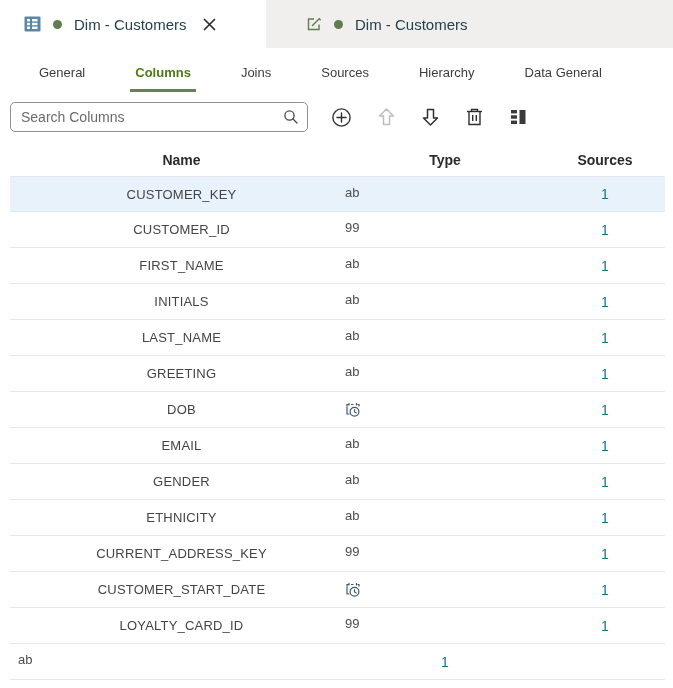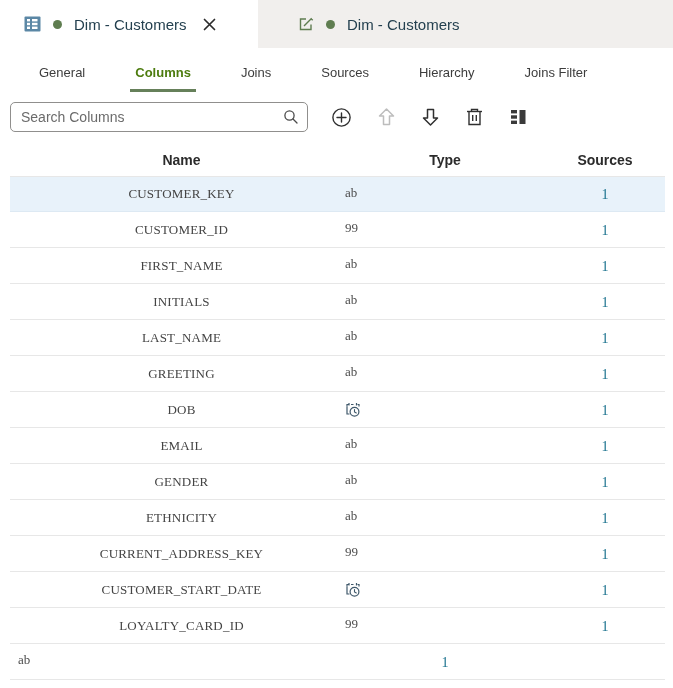--- a/index.html
+++ b/index.html
@@ -4,21 +4,21 @@
 <style>
   * { margin: 0; padding: 0; box-sizing: border-box; }
   html, body { background: #ffffff; }
   body {
     width: 673px; height: 688px;
     font-family: "Liberation Sans", "DejaVu Sans", sans-serif;
     color: #2e2e2e; overflow: hidden;
   }
 
   
-  .tabstrip { display: flex; height: 48px; width: 100%; }
+  .tabstrip { display: flex; height: 48px; width: 100%; gap: 8px; }
   .wtab { display: flex; align-items: center; height: 48px; }
   .wtab.active { background: #ffffff; width: 258px; padding-left: 24px; }
   .wtab.inactive { background: #f1efed; flex: 1; padding-left: 40px; }
   .wtab-label { font-size: 15px; color: #24404f; white-space: nowrap; }
   .status-dot { width: 9px; height: 9px; border-radius: 50%; background: #5f7d50; margin: 0 12px 0 12px; flex: 0 0 auto; }
   .close-btn { background: none; border: none; cursor: pointer; margin-left: 14px; padding: 2px; display: flex; align-items: center; }
   .icon-svg { display: block; }
 
   
   .navtabs { display: flex; align-items: flex-end; padding: 14px 0 0 34px; height: 44px; background: #fff; }
@@ -35,21 +35,21 @@
   }
   .searchbox input::placeholder { color: #6b6b6b; opacity: 1; }
   .search-icon { position: absolute; right: 9px; top: 7px; }
   .tool-btn { background: none; border: none; cursor: pointer; padding: 2px; margin-left: 21px; display: flex; align-items: center; }
   .tool-btn.disabled { cursor: default; }
 
   
   .coltable { margin: 10px 0 0 10px; width: 655px; }
   .thead, .trow { display: grid; grid-template-columns: 327px 200px 1fr; align-items: center; padding-left: 8px; text-align: center; }
   .thead { height: 32px; font-size: 14px; font-weight: bold; color: #2b2b2b; }
-  .trow { height: 36px; border-bottom: 1px solid #e7e7e7; background: #fff; font-family: Liberation Serif, serif; }
+  .trow { height: 36px; border-bottom: 1px solid #e7e7e7; background: #fff; }
   .trow:first-of-type { border-top: 1px solid #e7e7e7; }
   .trow.selected { background: #e8f2fa; border-bottom-color: #dde9f3; }
   .cell-name { font-size: 13px; color: #444444; letter-spacing: 0.2px; white-space: nowrap; overflow: hidden; }
   .cell-type { font-size: 13px; color: #4d4d4d; display: flex; align-items: center; }
   .type-glyph { line-height: 1; transform: translateY(-2px); }
   .src-link { font-size: 14px; color: #17708c; text-decoration: none; cursor: pointer; }
 </style>
 </head>
 <body>
 
@@ -87,21 +87,21 @@
     <span class="wtab-label">Dim - Customers</span>
   </div>
 </div>
 
 <div class="navtabs">
   <div class="navtab">General</div>
   <div class="navtab active">Columns</div>
   <div class="navtab">Joins</div>
   <div class="navtab">Sources</div>
   <div class="navtab">Hierarchy</div>
-  <div class="navtab">Joins Filter</div>
+  <div class="navtab">Data General</div>
 </div>
 
 <div class="toolbar">
   <div class="searchbox">
     <input type="text" placeholder="Search Columns" style="">
     <span class="search-icon">
       <svg class="icon-svg" width="16" height="16" viewBox="0 0 16 16">
         <circle cx="6.5" cy="6.5" r="4.6" fill="none" stroke="#4a4a4a" stroke-width="1.3"></circle>
         <path d="M10 10 L14 14" stroke="#4a4a4a" stroke-width="1.3" stroke-linecap="round"></path>
       </svg>

